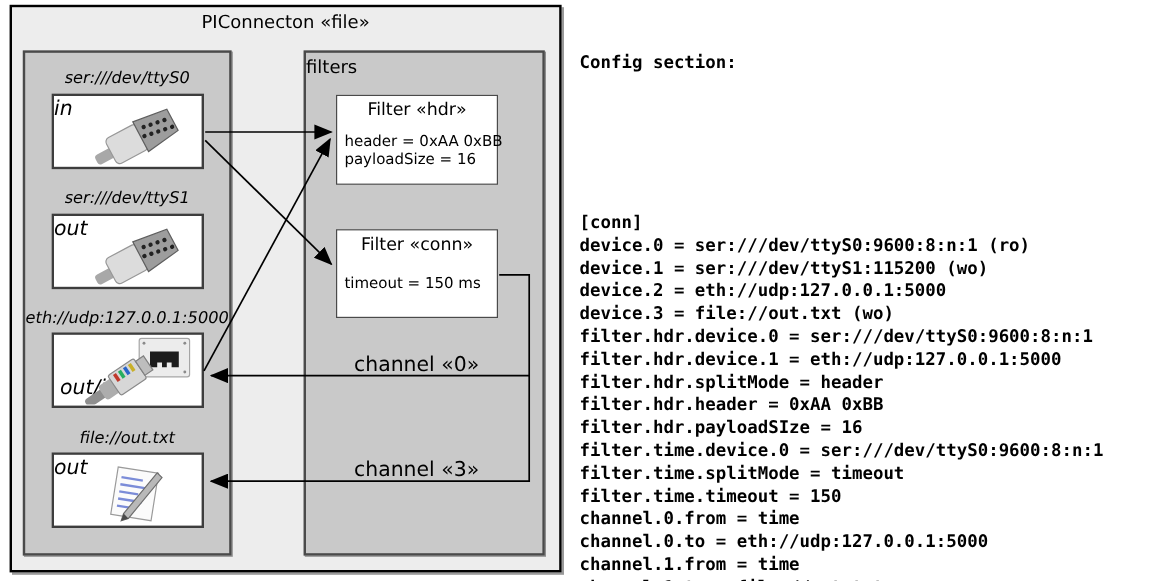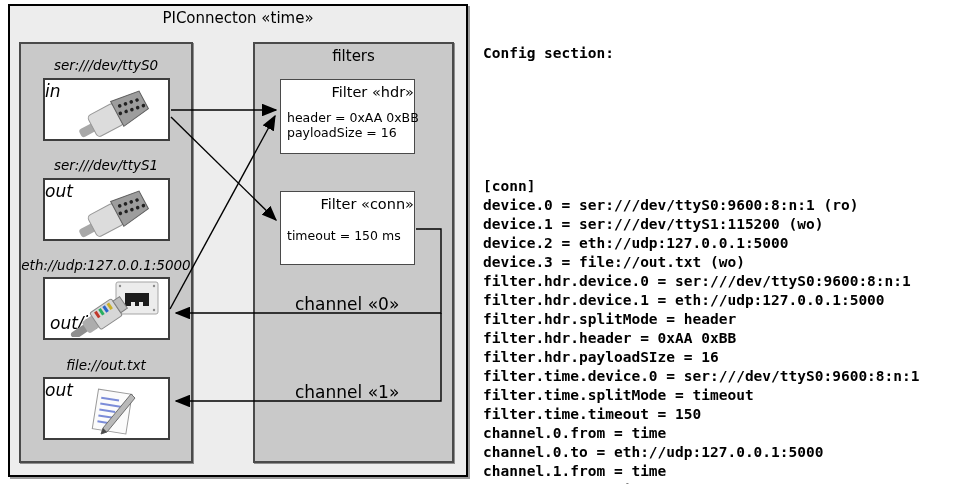--- a/index.html
+++ b/index.html
@@ -7,47 +7,47 @@
   .abs{position:absolute;}
 
   
   #outer{left:8px;top:4px;width:456px;height:469px;background:#ededed;
          border:2px solid #000;box-shadow:2px 2px 0 #9a9a9a;}
   #outer-title{left:0;right:0;top:3px;text-align:center;font-size:15px;}
 
   .group{background:#c9c9c9;border:2px solid #4a4a4a;box-shadow:1px 1px 0 #8e8e8e;}
   #dev-group{left:9px;top:36px;width:170px;height:417px;font-style:italic;}
   #filt-group{left:243px;top:36px;width:197px;height:417px;}
-  #filters-title{left:0;right:0;top:3px;text-align:center;font-size:15px;}
+  #filters-title{left:0;right:0;top:3px;font-size:15px;}
 
   .dev-label{left:0;right:0;text-align:center;font-size:13.5px;white-space:nowrap;}
   .dev-box{left:22px;width:123px;height:59px;background:#fff;border:2px solid #3d3d3d;}
   .port{font-size:17px;line-height:18px;}
   .port-center{left:0;right:26px;top:2px;text-align:left;}
   .port-left{left:5px;top:2px;text-align:left;margin-top:33px;}
 
   .filter-box{left:25px;width:133px;background:#fff;border:1.5px solid #4a4a4a;}
-  .filter-title{left:0;right:0;top:4px;text-align:right;font-size:14.5px;}
+  .filter-title{left:0;right:0;top:4px;text-align:center;font-size:14.5px;}
   .filter-attr{left:6px;right:2px;font-size:12.5px;line-height:15px;white-space:nowrap;}
 
   .chan-label{left:40px;width:122px;font-size:17px;white-space:nowrap;}
 
   #wires{left:0;top:0;width:964px;height:484px;pointer-events:none;z-index:5;}
 
   
   #config{left:483px;top:6px;font-family:"DejaVu Sans Mono", monospace;
           font-weight:bold;font-size:14.5px;line-height:19px;white-space:pre;}
   #config-heading{margin:0 0 19px 0;}
   .cfg-line{height:19px;}
 </style>
 </head>
 <body>
 
 <div id="outer" class="abs">
-  <div id="outer-title" class="abs">PIConnecton «time»</div>
+  <div id="outer-title" class="abs">PIConnecton «file»</div>
 
   <div id="dev-group" class="abs group">
 
     <div class="abs dev-label" style="top:13px">ser:///dev/ttyS0</div>
     <div class="abs dev-box" style="top:34px">
       <div class="abs port port-center">in</div>
       <svg class="abs" style="left:28px;top:8px" width="92" height="50" viewBox="0 0 92 50">
         <g transform="rotate(-28 46 25)">
           <rect x="2" y="21" width="20" height="9" rx="3" fill="#a8a8a8"></rect>
           <rect x="16" y="13" width="30" height="24" rx="4" fill="#dcdcdc" stroke="#979797"></rect>
@@ -137,21 +137,21 @@
       <div class="abs filter-attr" style="top:30px">header = 0xAA 0xBB</div>
       <div class="abs filter-attr" style="top:45px">payloadSize = 16</div>
     </div>
 
     <div class="abs filter-box" style="top:147px;height:72px">
       <div class="abs filter-title">Filter «conn»</div>
       <div class="abs filter-attr" style="top:36px">timeout = 150 ms</div>
     </div>
 
     <div class="abs chan-label" style="top:250px">channel «0»</div>
-    <div class="abs chan-label" style="top:338px">channel «1»</div>
+    <div class="abs chan-label" style="top:338px">channel «3»</div>
   </div>
 </div>
 
 <svg id="wires" class="abs">
   <defs>
     <marker id="arr" markerWidth="11" markerHeight="9" refX="10" refY="4.5" orient="auto">
       <path d="M0,0 L11,4.5 L0,9 z" fill="#000"></path>
     </marker>
   </defs>
   <line x1="171" y1="110" x2="276" y2="110" stroke="#000" stroke-width="1.4" marker-end="url(#arr)"></line>

